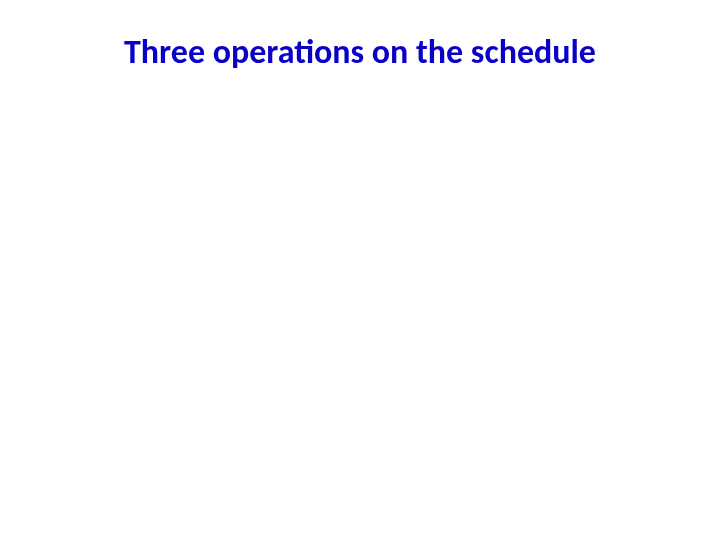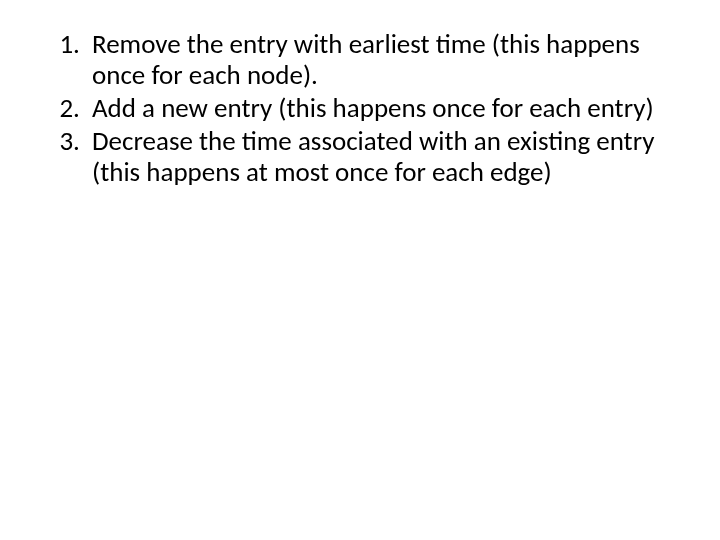--- a/index.html
+++ b/index.html
@@ -37,18 +37,14 @@
   }
   ol.points li {
     padding-left: 6px;
     margin: 0 0 2px 0;
   }
 </style>
 </head>
 <body>
 
 <div class="slide">
-  <ol class="points">
-    <li>Remove the entry with earliest time (this happens once for each node).</li>
-    <li>Add a new entry (this happens once for each entry)</li>
-    <li>Decrease the time associated with an existing entry (this happens at most once for each edge)</li>
-  </ol>
+  <h1 class="title">Three operations on the schedule</h1>
 </div>
 
 </body></html>

